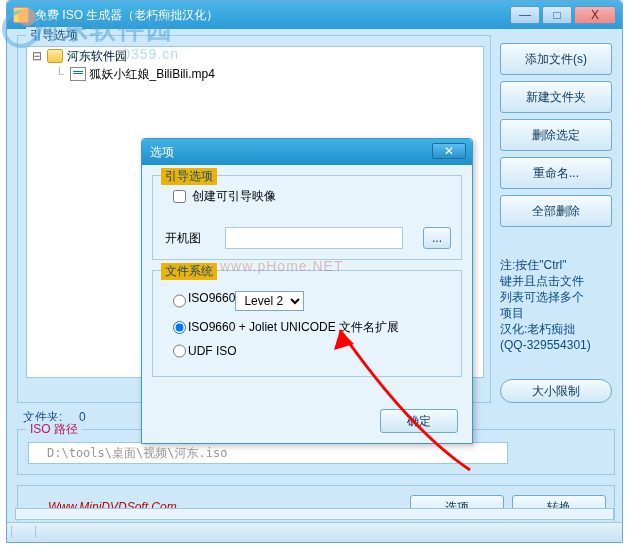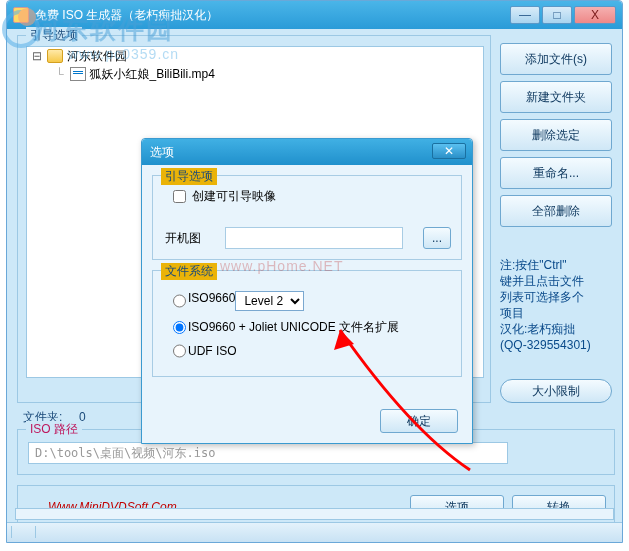--- a/index.html
+++ b/index.html
@@ -32,21 +32,21 @@
 .sidebar .btn { display: block; width: 100%; height: 32px; margin-bottom: 6px; }
 .btn { background: linear-gradient(#f4fbff,#cfe7f6); border: 1px solid #6fa8d0; border-radius: 3px; color: #103a60; cursor: pointer; }
 
 .tip { position: absolute; right: 10px; top: 228px; width: 112px; color: #0a4a8a; line-height: 16px; }
 
 .folderline { position: absolute; left: 16px; top: 380px; }
 .folderline span { color: #1a4a7a; }
 
 .isogrp { position: absolute; left: 10px; top: 400px; width: 598px; height: 46px; border: 1px solid #9cc8e4; }
 .isogrp .grptab { position: absolute; top: -9px; left: 8px; background: #cde8f8; padding: 0 4px; color: #be185d; }
-.pathbox { position: absolute; left: 10px; top: 12px; width: 480px; height: 22px; background: #fff; border: 1px solid #9cc8e4; padding: 2px 6px; color: #999; font-family: "Consolas", monospace; }
+.pathbox { position: absolute; left: 10px; top: 12px; width: 480px; height: 22px; background: #fff; border: 1px solid #9cc8e4; padding: 2px 18px; color: #999; font-family: "Consolas", monospace; }
 .isogrp .btn { position: absolute; right: 8px; top: 10px; width: 92px; height: 24px; }
 
 .bottombar { position: absolute; left: 10px; top: 456px; width: 598px; height: 42px; border: 1px solid #9cc8e4; }
 .bottombar .link { position: absolute; left: 30px; top: 14px; color: #c00000; font-style: italic; text-decoration: none; }
 .bottombar .btn { position: absolute; top: 9px; width: 94px; height: 24px; }
 .bbtn1 { right: 110px; }
 .bbtn2 { right: 8px; }
 
 .sidebar2 { position: absolute; right: 10px; top: 376px; width: 112px; }
 .sidebar2 .btn { display: block; width: 100%; height: 24px; margin-bottom: 6px; border-radius: 12px; }

